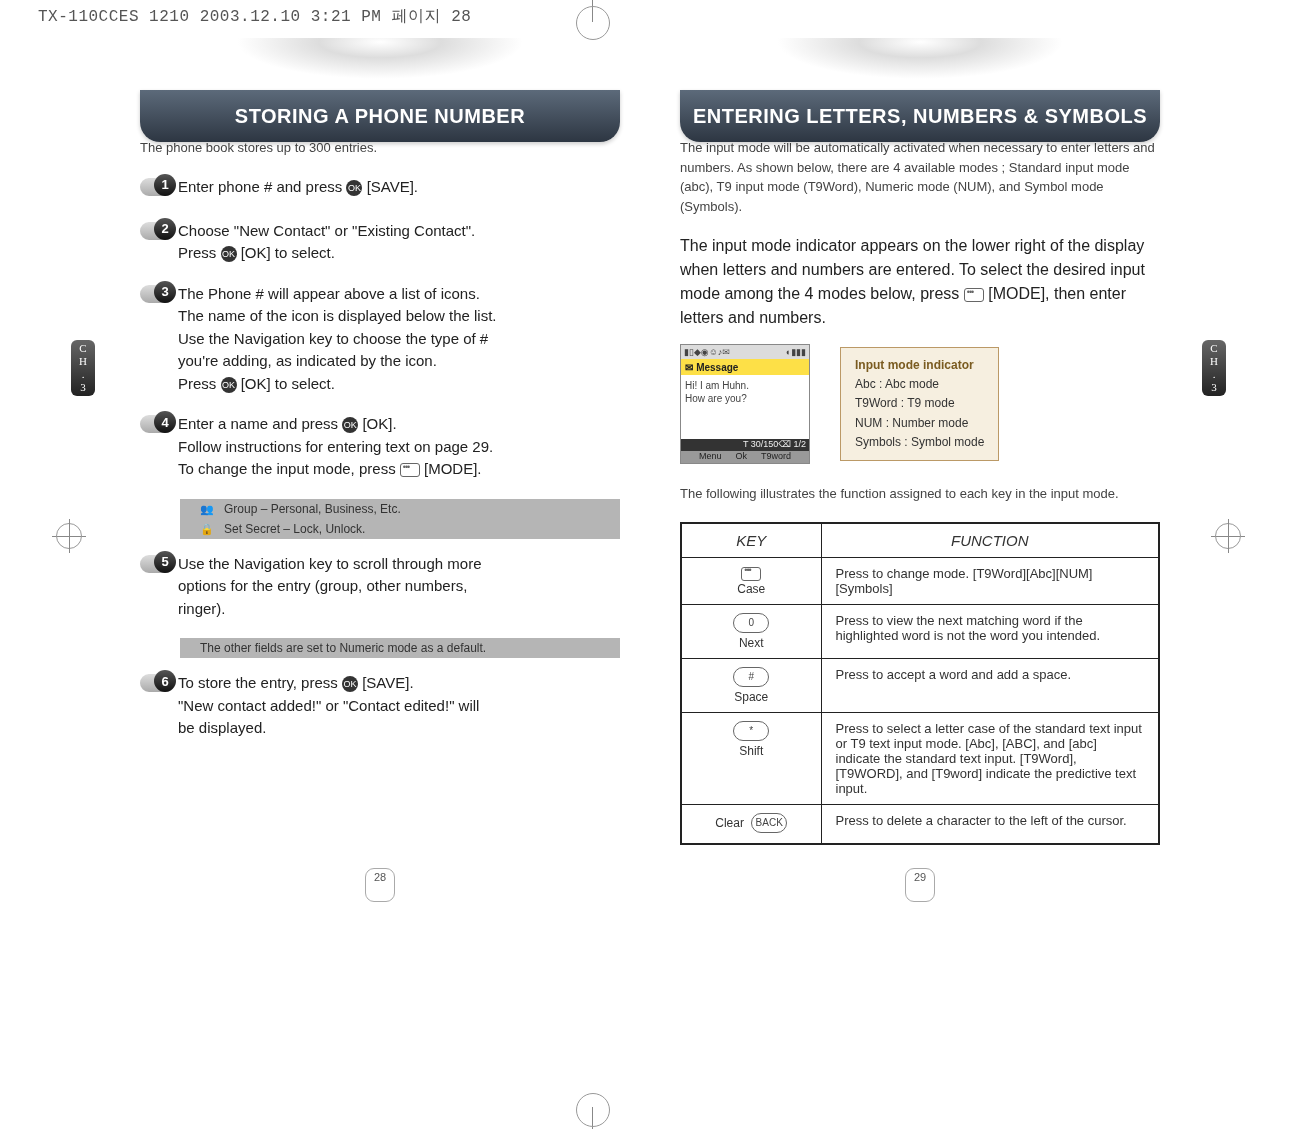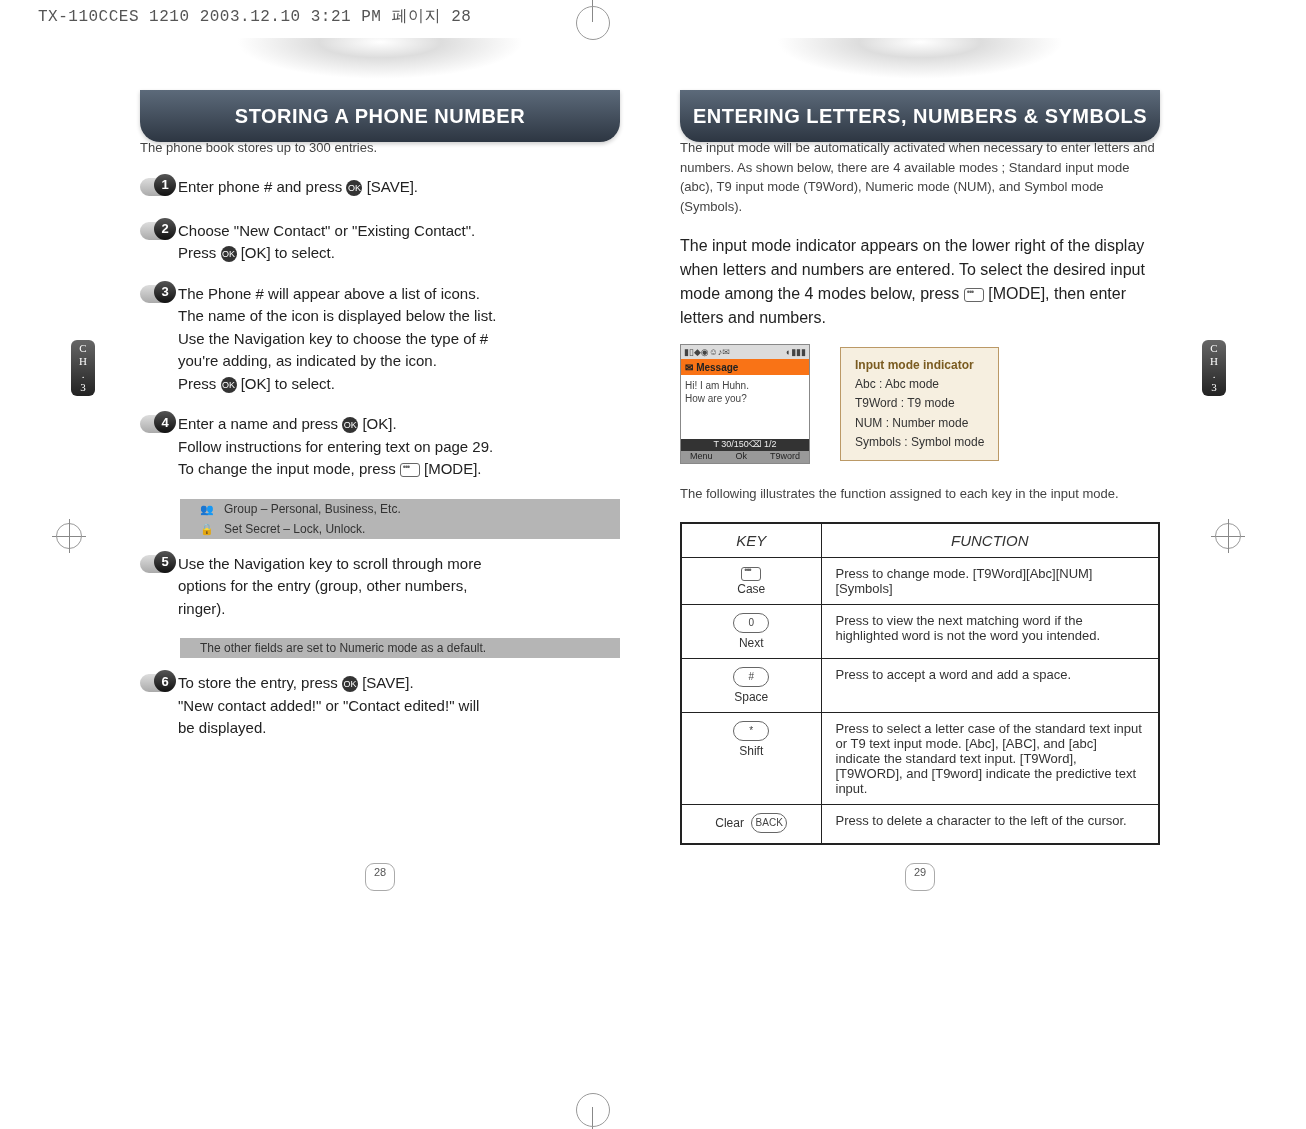--- a/index.html
+++ b/index.html
@@ -21,29 +21,29 @@
     .step-icon { width: 38px; flex-shrink:0; position:relative; height:26px; }
     .step-icon::before { content:""; position:absolute; left: 0; top: 2px; width: 30px; height: 18px; background: linear-gradient(#ddd,#aaa); border-radius: 10px 4px 4px 10px; }
     .step-num { position:absolute; left: 14px; top:-2px; width:22px; height:22px; border-radius:50%; background: linear-gradient(#555,#111); color:#fff; font-weight:bold; font-size:13px; display:flex; align-items:center; justify-content:center; }
     .step-text { font-size: 15px; line-height: 1.5; color: #222; }
     .inline-icon { display:inline-block; width:16px; height:16px; border-radius:50%; background:#333; color:#fff; font-size:9px; line-height:16px; text-align:center; vertical-align: middle; }
     .mode-icon { display:inline-block; width:20px; height:14px; border:1px solid #666; border-radius:3px; position:relative; vertical-align:middle; }
     .mode-icon::after { content:"•••"; position:absolute; left:2px; top:-3px; font-size:9px; color:#666; letter-spacing:-1px; }
     .side-tab { position:absolute; top: 316px; width: 24px; height: 56px; background: linear-gradient(#666,#222); border-radius:6px; color:#fff; display:flex; flex-direction:column; align-items:center; justify-content:center; font-size:11px; line-height:1.2; font-family: serif; }
     .side-tab.left { left:-39px; }
     .side-tab.right { right:-36px; }
-    .page-number { position:absolute; bottom: 14px; left:50%; transform:translateX(-50%); width:30px; height:28px; border:1px solid #aaa; border-radius:9px; font-size:11px; text-align:center; line-height:16px; color:#555; }
+    .page-number { position:absolute; bottom: 3px; left:50%; transform:translateX(-50%); width:30px; height:34px; border:1px solid #aaa; border-radius:9px; font-size:11px; text-align:center; line-height:16px; color:#555; }
     .body-para { font-size: 16px; line-height: 1.5; color:#222; margin: 10px 0 14px 0; }
     .phone-figure { display:flex; align-items:center; gap:30px; margin: 10px 0 20px 0; }
     .phone-screen { width: 130px; height: 120px; border:1px solid #888; position:relative; font-size:10px; color:#444; }
     .ps-status { height:14px; background:#dcdcdc; display:flex; align-items:center; justify-content:space-between; padding:0 3px; font-size:9px; }
-    .ps-titlebar { height:16px; background:#f97316; font-weight:bold; color:#222; display:flex; align-items:center; padding-left:4px; font-size:10px; }
+    .ps-titlebar { height:16px; background:#fde047; font-weight:bold; color:#222; display:flex; align-items:center; padding-left:4px; font-size:10px; }
     .ps-body { padding:4px; font-size:10px; line-height:1.3; height:64px; }
-    .ps-footer1 { height:12px; background:#333; color:#eee; font-size:9px; display:flex; justify-content:center; padding:0 3px; }
-    .ps-footer2 { height:12px; background:#999; font-size:9px; display:flex; justify-content:space-between; padding:0 9px; color:#222; }
+    .ps-footer1 { height:12px; background:#333; color:#eee; font-size:9px; display:flex; justify-content:flex-end; padding:0 3px; }
+    .ps-footer2 { height:12px; background:#999; font-size:9px; display:flex; justify-content:space-between; padding:0 18px; color:#222; }
     .indicator-bracket { display:flex; }
     .indicator-box { border:1px solid #b96; background:#f6efe0; padding:8px 14px; font-size:12px; line-height:1.6; color:#333; }
     .indicator-box .ib-title { font-weight:bold; color:#7a5b20; }
     .fn-table { width:100%; border-collapse:collapse; border:2px solid #222; margin-top:10px; }
     .fn-table th, .fn-table td { border:1px solid #222; padding:8px 14px; font-size:13px; vertical-align:top; }
     .fn-table th { font-style:italic; font-weight:normal; text-align:center; font-size:15px; }
     .fn-table th:first-child { width:140px; }
     .key-cell { text-align:center; }
     .key-glyph { display:block; width:36px; height:20px; border:1px solid #666; border-radius:10px; margin:0 auto 2px auto; font-size:10px; line-height:18px; color:#444; }
     .key-label { font-size:12px; }

